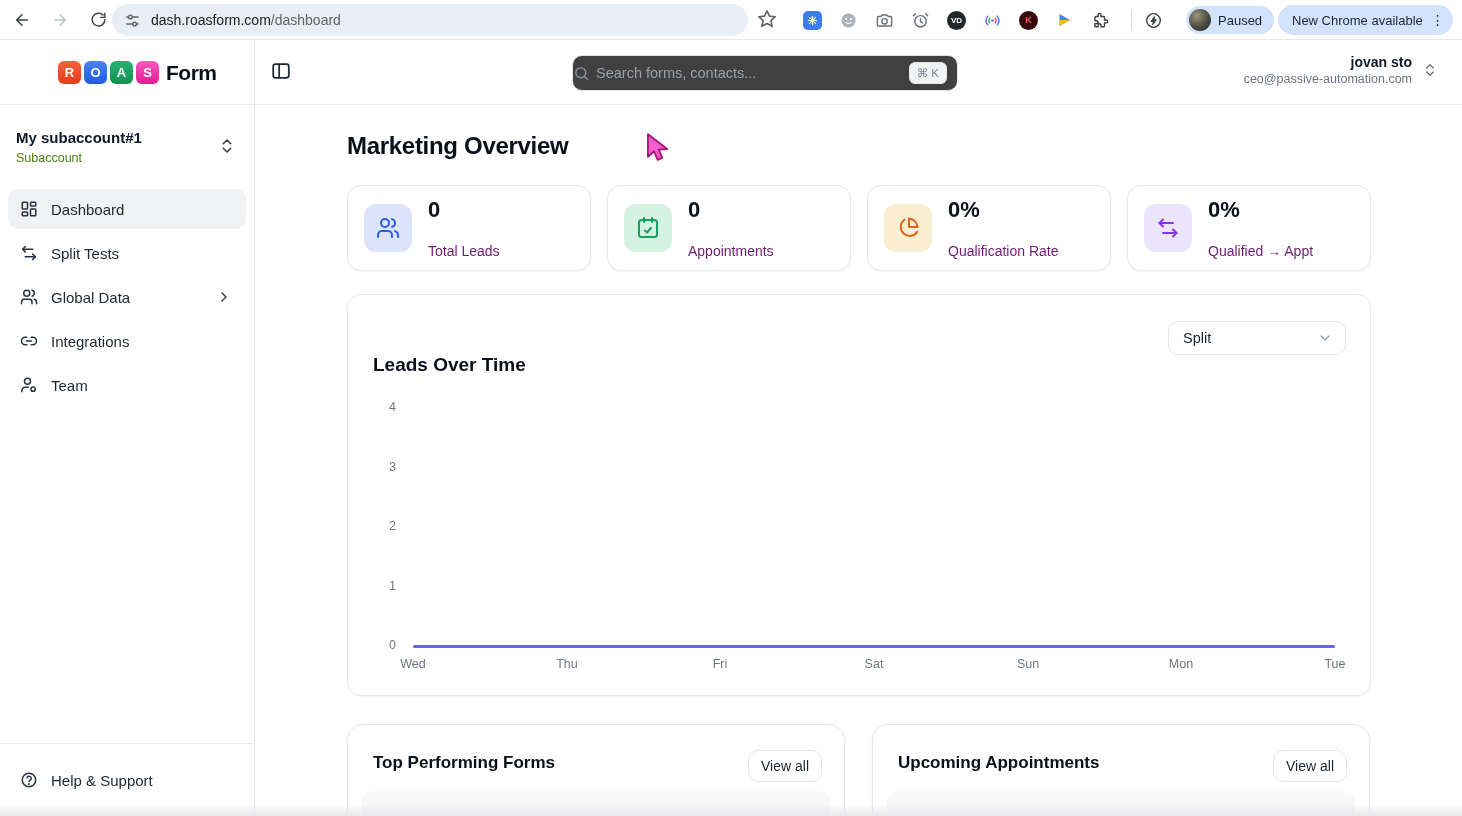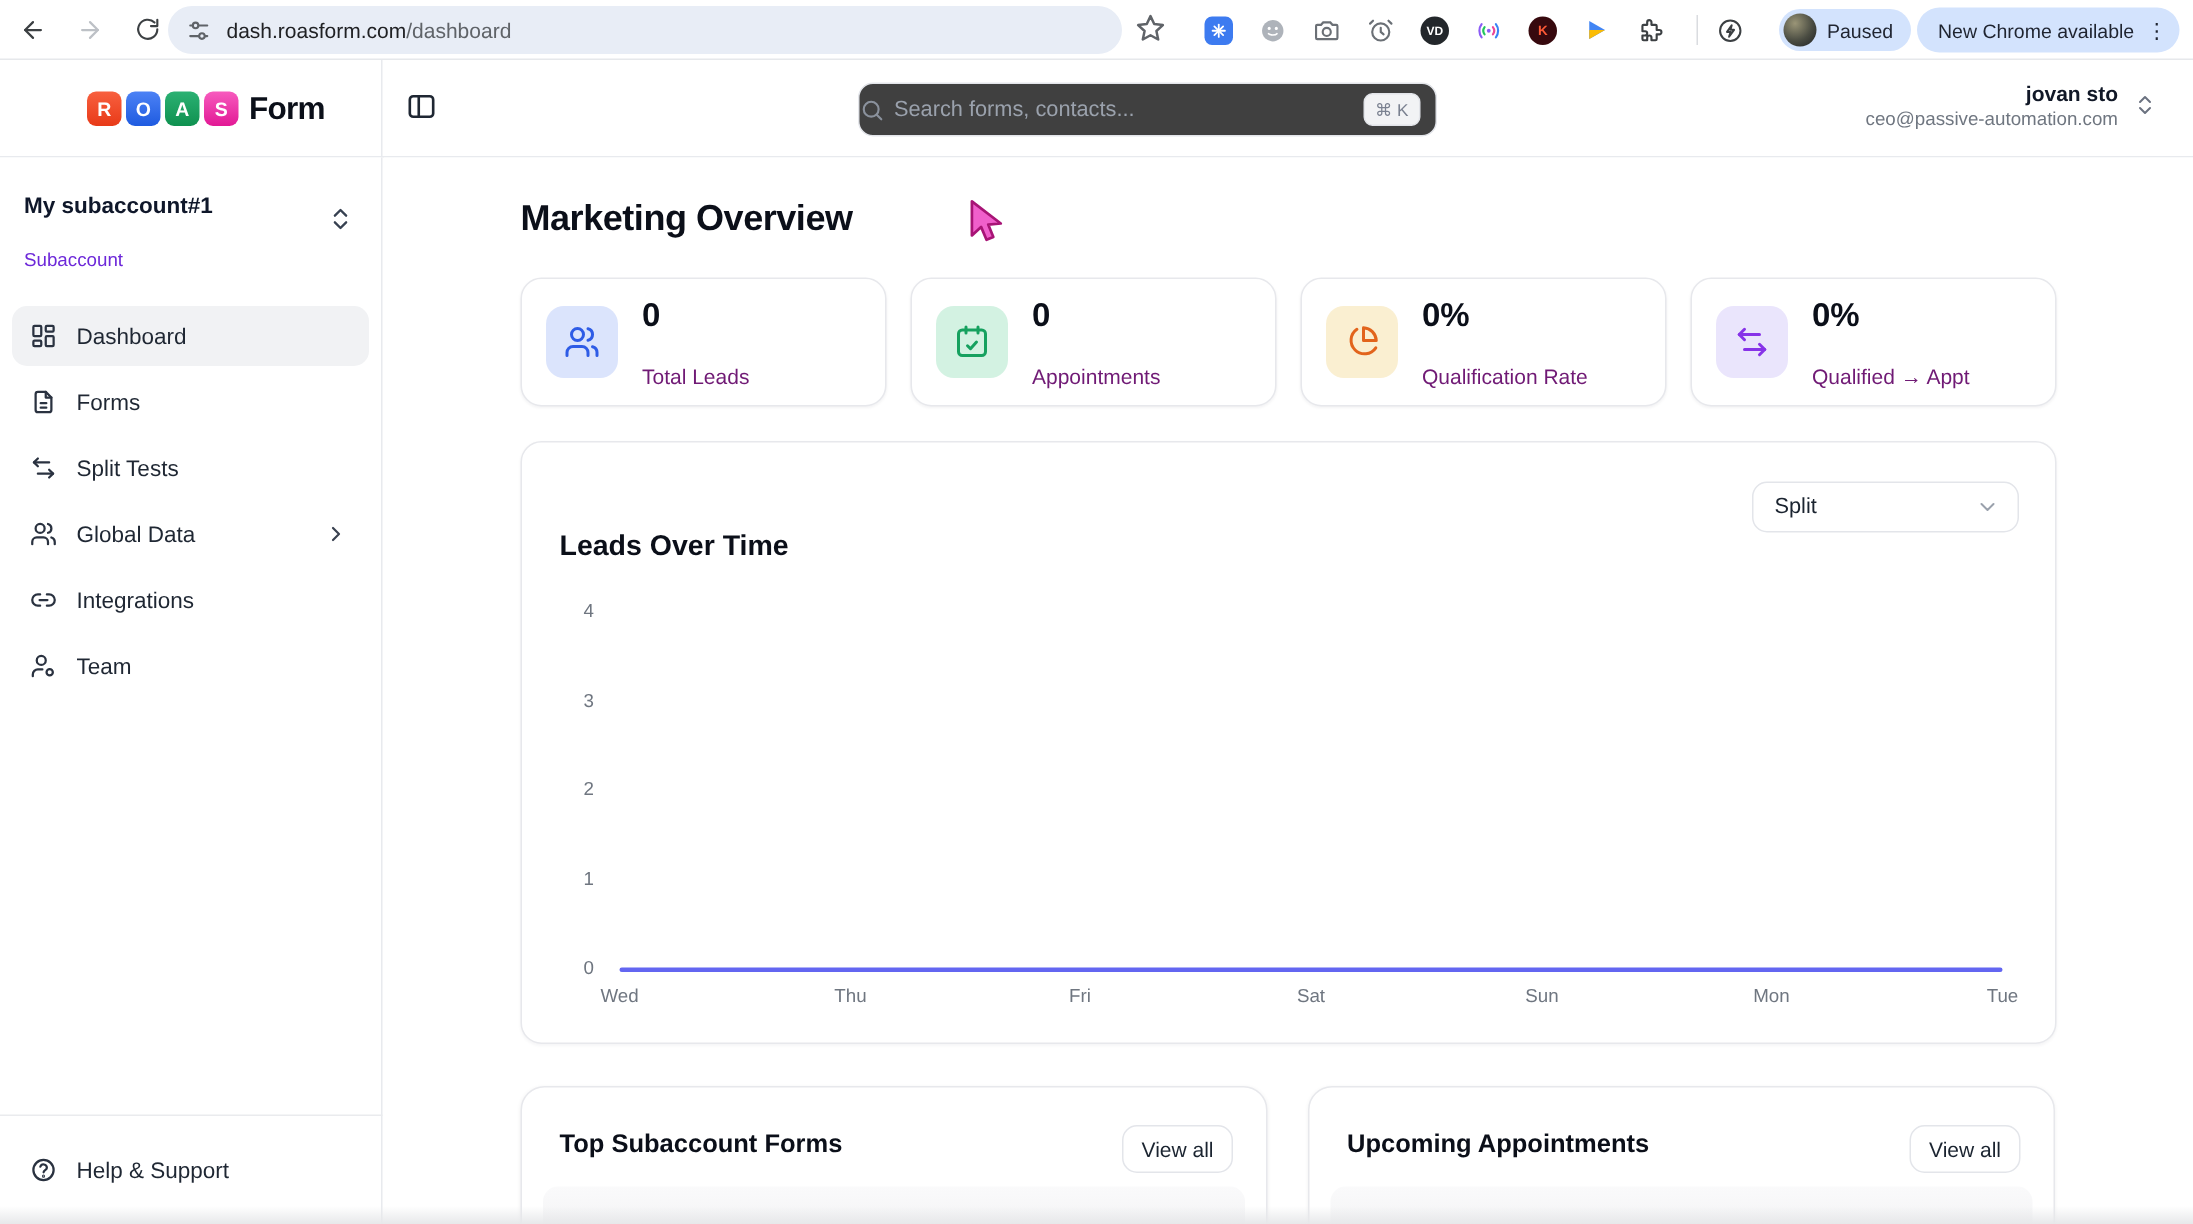--- a/index.html
+++ b/index.html
@@ -53,21 +53,21 @@
   .user-block { position:absolute; right:24px; top:14px; display:flex; align-items:center; gap:10px; }
   .user-text { text-align:right; }
   .user-name { font-size:14px; font-weight:700; color:#111827; }
   .user-email { font-size:12.5px; color:#6F7680; margin-top:2px; }
 
   
   .sidebar { position:absolute; left:0; top:105px; width:255px; height:711px; background:#fff;
     border-right:1px solid #E8EAEE; }
   .acct { padding:24px 16px 0 16px; position:relative; }
   .acct-name { font-size:15px; font-weight:700; color:#0F172A; }
-  .acct-type { font-size:12.5px; color:#6d28d9; margin-top:20px; }
+  .acct-type { font-size:12.5px; color:#4d7c0f; margin-top:5px; }
   .acct-unfold { position:absolute; right:18px; top:32px; width:18px; height:18px; color:#374151; }
   .nav { margin-top:24px; padding:0 8px; }
   .nav-item { height:40px; margin-bottom:4px; border-radius:10px; display:flex; align-items:center;
     padding:0 12px; font-size:15px; font-weight:500; color:#1F2733; position:relative; }
   .nav-item.active { background:#F1F2F4; }
   .nav-item .ni-ico { width:18px; height:18px; margin-right:13px; color:#2A3240; flex:none; }
   .nav-item .ni-chev { position:absolute; right:14px; width:16px; height:16px; color:#3A4150; }
   .sb-footer { position:absolute; left:0; bottom:18px; width:255px; border-top:1px solid #EAEBEE; padding:18px 8px 0 8px; }
   .help-row { display:flex; align-items:center; padding:0 12px; height:36px; font-size:15px; color:#1F2733; }
   .help-row .ni-ico { width:18px; height:18px; margin-right:13px; color:#2A3240; }
@@ -288,30 +288,20 @@
             <rect x="14" y="3" width="7" height="5" rx="1"></rect>
             <rect x="14" y="12" width="7" height="9" rx="1"></rect>
             <rect x="3" y="16" width="7" height="5" rx="1"></rect>
           </svg>
       </span>
       <span>Dashboard</span>
     </div>
     <div class="nav-item">
       <span class="ni-ico">
         <svg width="18" height="18" viewBox="0 0 24 24" fill="none" stroke="currentColor" stroke-width="2" stroke-linecap="round" stroke-linejoin="round">
-            <path d="M14 3H7a2 2 0 0 0-2 2v14a2 2 0 0 0 2 2h10a2 2 0 0 0 2-2V8z"></path>
-            <path d="M14 3v5h5"></path>
-            <path d="M9.5 13h5M9.5 17h5"></path>
-          </svg>
-      </span>
-      <span>Forms</span>
-    </div>
-    <div class="nav-item">
-      <span class="ni-ico">
-        <svg width="18" height="18" viewBox="0 0 24 24" fill="none" stroke="currentColor" stroke-width="2" stroke-linecap="round" stroke-linejoin="round">
             <path d="M7 3.5 3.5 7l3.5 3.5"></path>
             <path d="M3.5 7H17"></path>
             <path d="m17 13.5 3.5 3.5-3.5 3.5"></path>
             <path d="M20.5 17H7"></path>
           </svg>
       </span>
       <span>Split Tests</span>
     </div>
     <div class="nav-item">
       <span class="ni-ico">
@@ -449,21 +439,21 @@
     <span class="xtick" style="left:35px;">Wed</span>
     <span class="xtick" style="left:189px;">Thu</span>
     <span class="xtick" style="left:342px;">Fri</span>
     <span class="xtick" style="left:496px;">Sat</span>
     <span class="xtick" style="left:650px;">Sun</span>
     <span class="xtick" style="left:803px;">Mon</span>
     <span class="xtick" style="left:957px;">Tue</span>
   </div>
 
   <div class="bottom-card" style="left:91px;">
-    <div class="bc-title">Top Subaccount Forms</div>
+    <div class="bc-title">Top Performing Forms</div>
     <div class="view-all">View all</div>
     <div class="bc-skel"></div>
   </div>
   <div class="bottom-card" style="left:616px;">
     <div class="bc-title">Upcoming Appointments</div>
     <div class="view-all">View all</div>
     <div class="bc-skel"></div>
   </div>
 </div>
 

